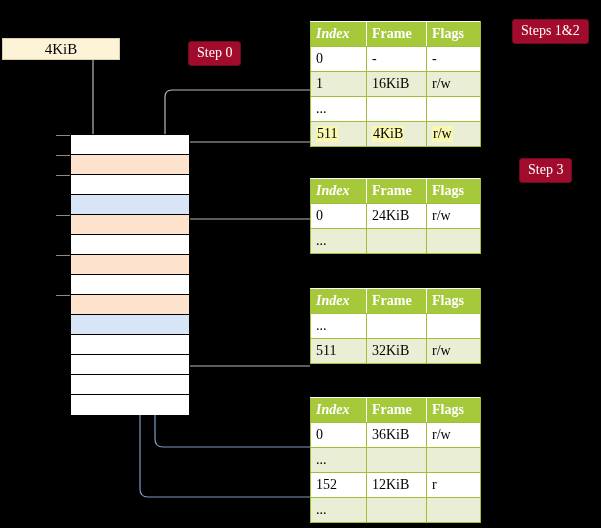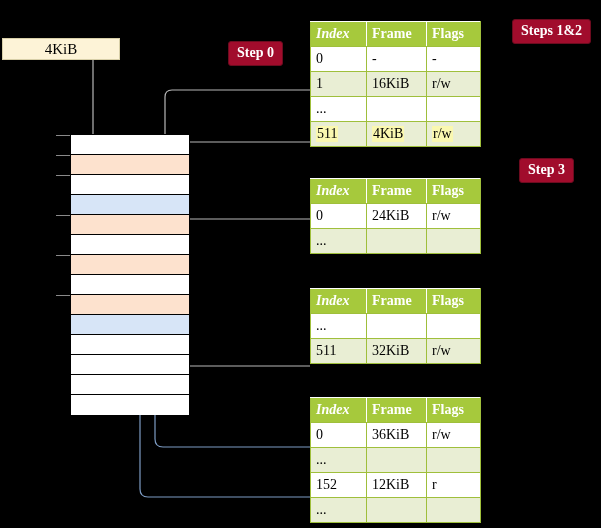--- a/index.html
+++ b/index.html
@@ -44,21 +44,20 @@
     box-sizing: border-box;
     background: #a10c2c;
     border: 1px solid #6d0b1f;
     border-radius: 3px;
     color: #ffffff;
     font-size: 14px;
     line-height: 1;
     padding: 4px 8px 5px 8px;
     white-space: nowrap;
     text-align: center;
-    font-weight: bold;
   }
 
   
   .mem-grid {
     position: absolute;
     box-sizing: border-box;
     border: 1px solid #000000;
     background: #ffffff;
   }
   .mem-row {
@@ -146,21 +145,21 @@
 
     <path d="M 310,497 L 148,497 Q 140,497 140,489 L 140,210" stroke="#7d9cc4" stroke-width="1.2" fill="none" marker-end="url(#bluehead)"></path>
 
     <path d="M 242,50 L 242,50" stroke="none" fill="none"></path>
   </svg>
 
   <div class="src-box" style="left:2px; top:38px; width:118px; height:22px;">
     <span>4KiB</span>
   </div>
 
-  <div class="badge" style="left:188px; top:41px;margin-left:40px;">
+  <div class="badge" style="left:188px; top:41px;">
     <span>Step 0</span>
   </div>
   <div class="badge" style="left:512px; top:19px;">
     <span>Steps 1&amp;2</span>
   </div>
   <div class="badge" style="left:519px; top:158px;">
     <span>Step 3</span>
   </div>
 
   <div class="mem-grid" id="mem-grid" style="left:70px; top:134px; width:120px; height:281px;">

